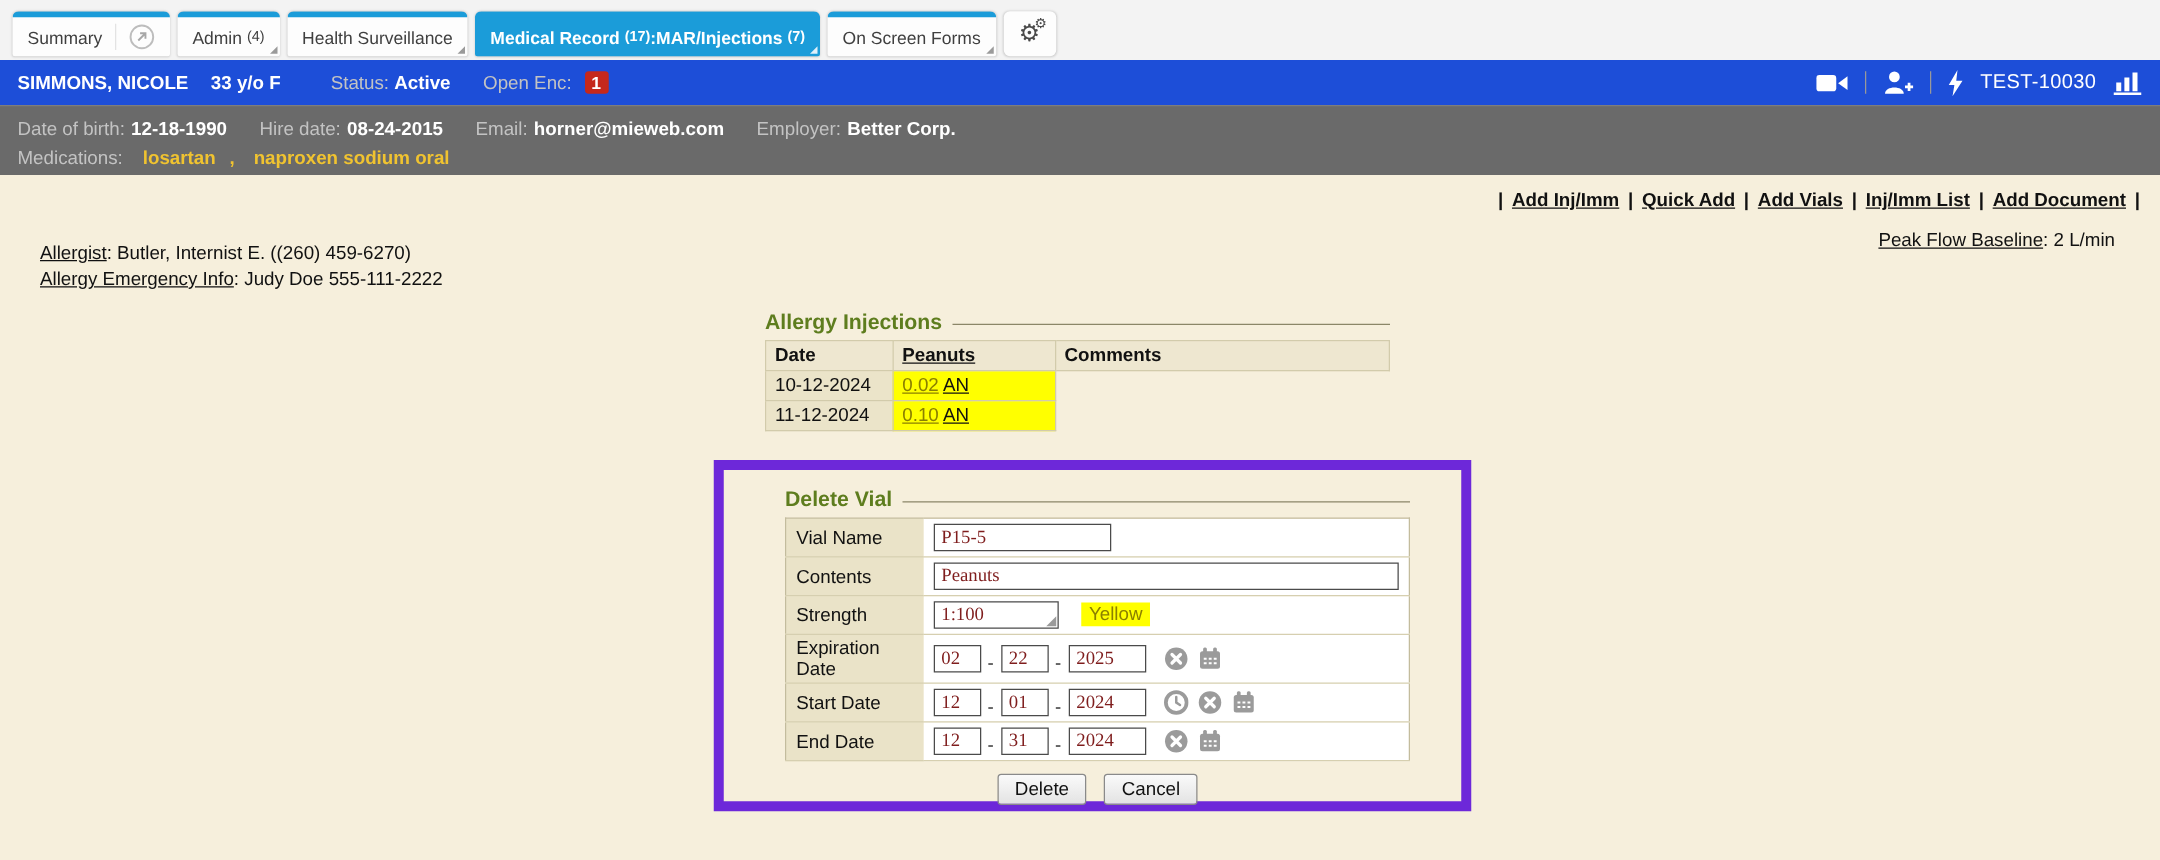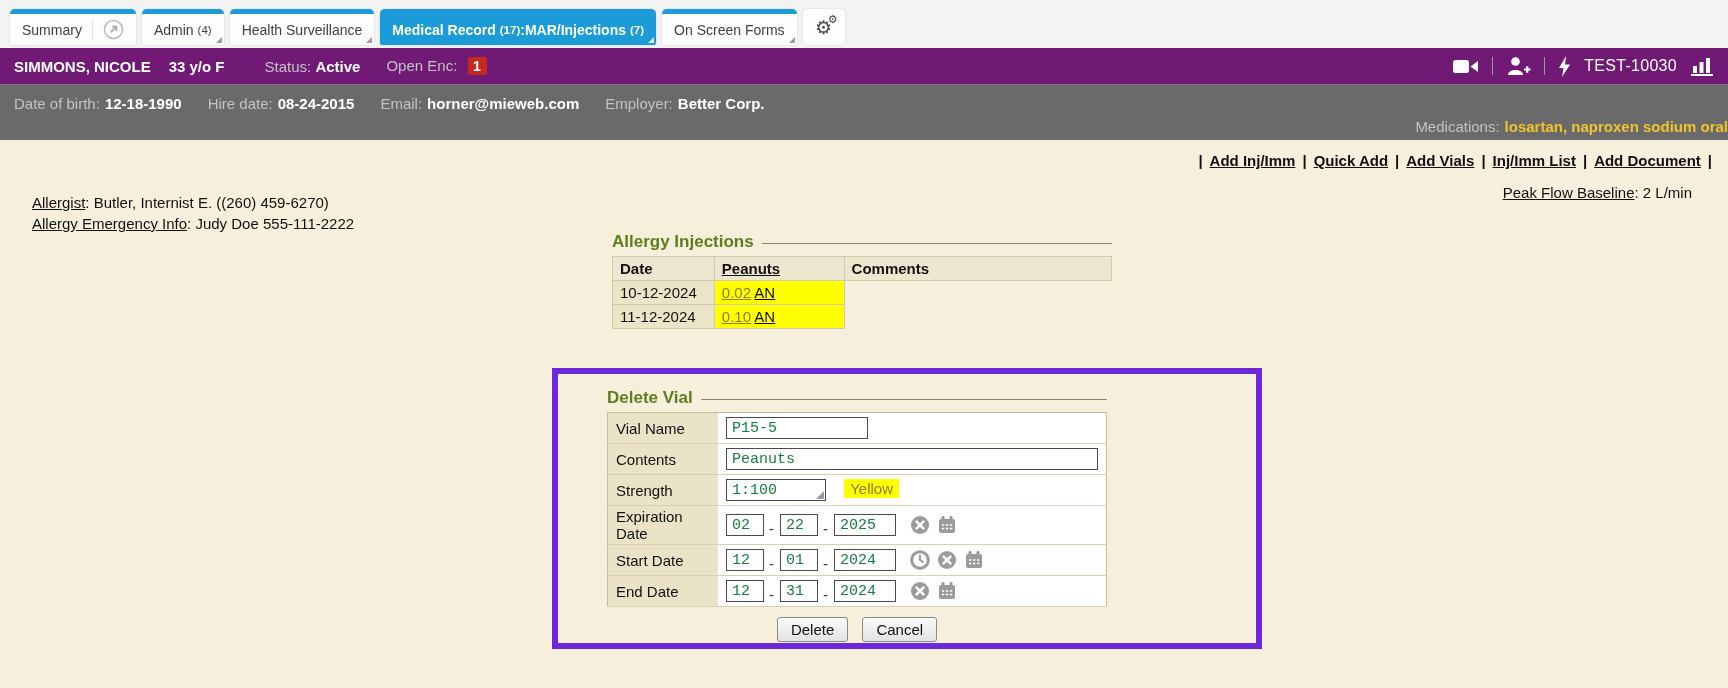--- a/index.html
+++ b/index.html
@@ -16,38 +16,38 @@
   .fold { position:absolute; right:2px; bottom:2px; width:0; height:0;
           border-style:solid; border-width:0 0 6px 6px; border-color:transparent transparent #9a9a9a transparent; }
   .tab.active .fold { border-color:transparent transparent #dff0fa transparent; }
   .tab-popout { margin-left:10px; padding-left:10px; border-left:1px solid #e3e3e3; display:flex; align-items:center; }
   .gear-btn { height:36px; width:42px; background:#fdfdfd; border-radius:5px; box-shadow:0 0 2px rgba(0,0,0,.18);
               display:flex; align-items:center; justify-content:center; cursor:pointer; position:relative; }
   .gear-main { font-size:19px; color:#4a4a4a; line-height:1; }
   .gear-small { position:absolute; top:5px; right:7px; font-size:11px; color:#4a4a4a; line-height:1; }
 
   
-  .patientbar { height:36px; background:#701a75; color:#fff; display:flex; align-items:center; padding:0 14px; font-size:15px; }
+  .patientbar { height:36px; background:#1d4ed8; color:#fff; display:flex; align-items:center; padding:0 14px; font-size:15px; }
   .pb-name { font-weight:bold; }
   .pb-age { margin-left:18px; font-weight:bold; }
   .pb-label { color:#c3c3c3; }
   .pb-status { margin-left:40px; }
   .pb-enc { margin-left:26px; }
   .pb-value { color:#fff; font-weight:bold; }
   .enc-badge { display:inline-block; background:#c5281c; color:#fff; font-weight:bold; font-size:14px;
                min-width:19px; text-align:center; padding:1px 4px; border-radius:3px; margin-left:6px; }
   .pb-right { margin-left:auto; display:flex; align-items:center; gap:13px; }
   .pb-divider { width:1px; height:18px; background:#999; }
   .pb-station { font-size:16px; letter-spacing:.3px; }
   .pb-icon { display:flex; align-items:center; cursor:pointer; }
 
   
   .infobar { height:56px; background:#6a6a6a; border-top:1px solid #7d7d7d; color:#fff; font-size:15px; padding:7px 0 0 14px; }
   .info-row { line-height:23px; display:flex; gap:26px; }
-  .info-row.meds { gap:0;justify-content:flex-end; }
+  .info-row.meds { gap:11px; }
   .info-label { color:#c3c3c3; margin-right:5px; }
   .info-value { color:#fff; font-weight:bold; }
   .med-link { color:#f0c330; font-weight:bold; text-decoration:none; cursor:pointer; }
   .med-sep { color:#f0c330; font-weight:bold; white-space:pre; }
 
   
   .content { position:relative; height:548px; background:#f6efdc; font-size:15px; color:#111; }
 
   .action-links { position:absolute; top:12px; right:16px; font-weight:bold; font-size:15px; display:flex; gap:7px; align-items:center; }
   .action-links a { color:#111; text-decoration:underline; cursor:pointer; }
@@ -57,43 +57,43 @@
   .peak-flow a { color:#111; text-decoration:underline; cursor:pointer; }
 
   .contact-block { position:absolute; left:32px; top:52px; line-height:21px; }
   .contact-block a { color:#111; text-decoration:underline; cursor:pointer; }
 
   .legend-row { display:flex; height:24px; }
   .legend-text { color:#5e7d1e; font-weight:bold; font-size:17px; white-space:nowrap; padding-right:8px; }
   .legend-line { flex:1; border-top:1px solid #8b8668; margin-top:11px; }
 
   
-  .inj-fieldset { position:absolute; left:612px; top:92px; width:500px; }
+  .inj-fieldset { position:absolute; left:612px; top:108px; width:500px; }
   .inj-table { border-collapse:collapse; width:500px; font-size:15px; }
   .inj-table th, .inj-table td { padding:2px 7px; text-align:left; height:24px; }
   .inj-table th { background:#eee7d0; border:1px solid #d2cbab; font-weight:bold; }
   .cell-date { background:#ebe4c9; border:1px solid #d2cbab; }
   .cell-dose { background:#ffff00; border:1px solid #d2cbab; }
   .cell-comment { background:#fffef8; border:1px solid #d2cbab; color:#333; }
   .cell-empty { background:transparent; border:none; }
   .dose-link { color:#8b8000; text-decoration:underline; cursor:pointer; }
   .code-link { color:#111; text-decoration:underline; cursor:pointer; }
   .code-link.bold { font-weight:bold; }
   .code-plain { color:#111; }
   .col-link { color:#111; text-decoration:underline; cursor:pointer; }
 
   
-  .red-box { position:absolute; left:552px; top:228px; width:710px; height:281px; border:6px solid #6d28d9; }
+  .red-box { position:absolute; left:571px; top:228px; width:606px; height:281px; border:8px solid #6d28d9; }
   .dv-fieldset { position:absolute; left:49px; top:14px; width:500px; }
   .dv-table { border-collapse:collapse; width:500px; font-size:15px; border:1px solid #c3bc9d; }
   .dv-table td { height:31px; padding:2px 8px; border-bottom:1px solid #d6cfb0; vertical-align:middle; }
   .dv-label { background:#eae3c8; width:118px; }
   .dv-value { background:#ffffff; }
   .dv-value-flex { display:flex; align-items:center; gap:4px; }
-  input.txt { border:1px solid #4a4a4a; height:22px; font-size:15px; font-family:Liberation Mono, monospace; padding:1px 5px; background:#fff; color:#15803d; }
+  input.txt { border:1px solid #4a4a4a; height:22px; font-size:15px; font-family:Liberation Serif, serif; padding:1px 5px; background:#fff; color:#7f1d1d; }
   .in-vial { width:142px; }
   .in-contents { width:372px; border:2px solid #1a1a1a; }
   .in-strength { width:100px; border:2px solid #1a1a1a; }
   .strength-wrap { position:relative; display:inline-block; }
   .grip { position:absolute; right:2px; bottom:2px; width:0; height:0;
           border-style:solid; border-width:0 0 8px 8px; border-color:transparent transparent #9a9a9a transparent; }
   .in-mm { width:38px; } .in-dd { width:38px; } .in-yy { width:62px; }
   .date-sep { color:#333; margin:0 2px 0 1px; position:relative; top:3px; }
   .note-yellow { background:#ffff00; color:#8b8000; padding:1px 6px; margin-left:14px; font-size:15px; }
   .icn { width:20px; height:20px; display:inline-block; cursor:pointer; margin-left:3px; }

